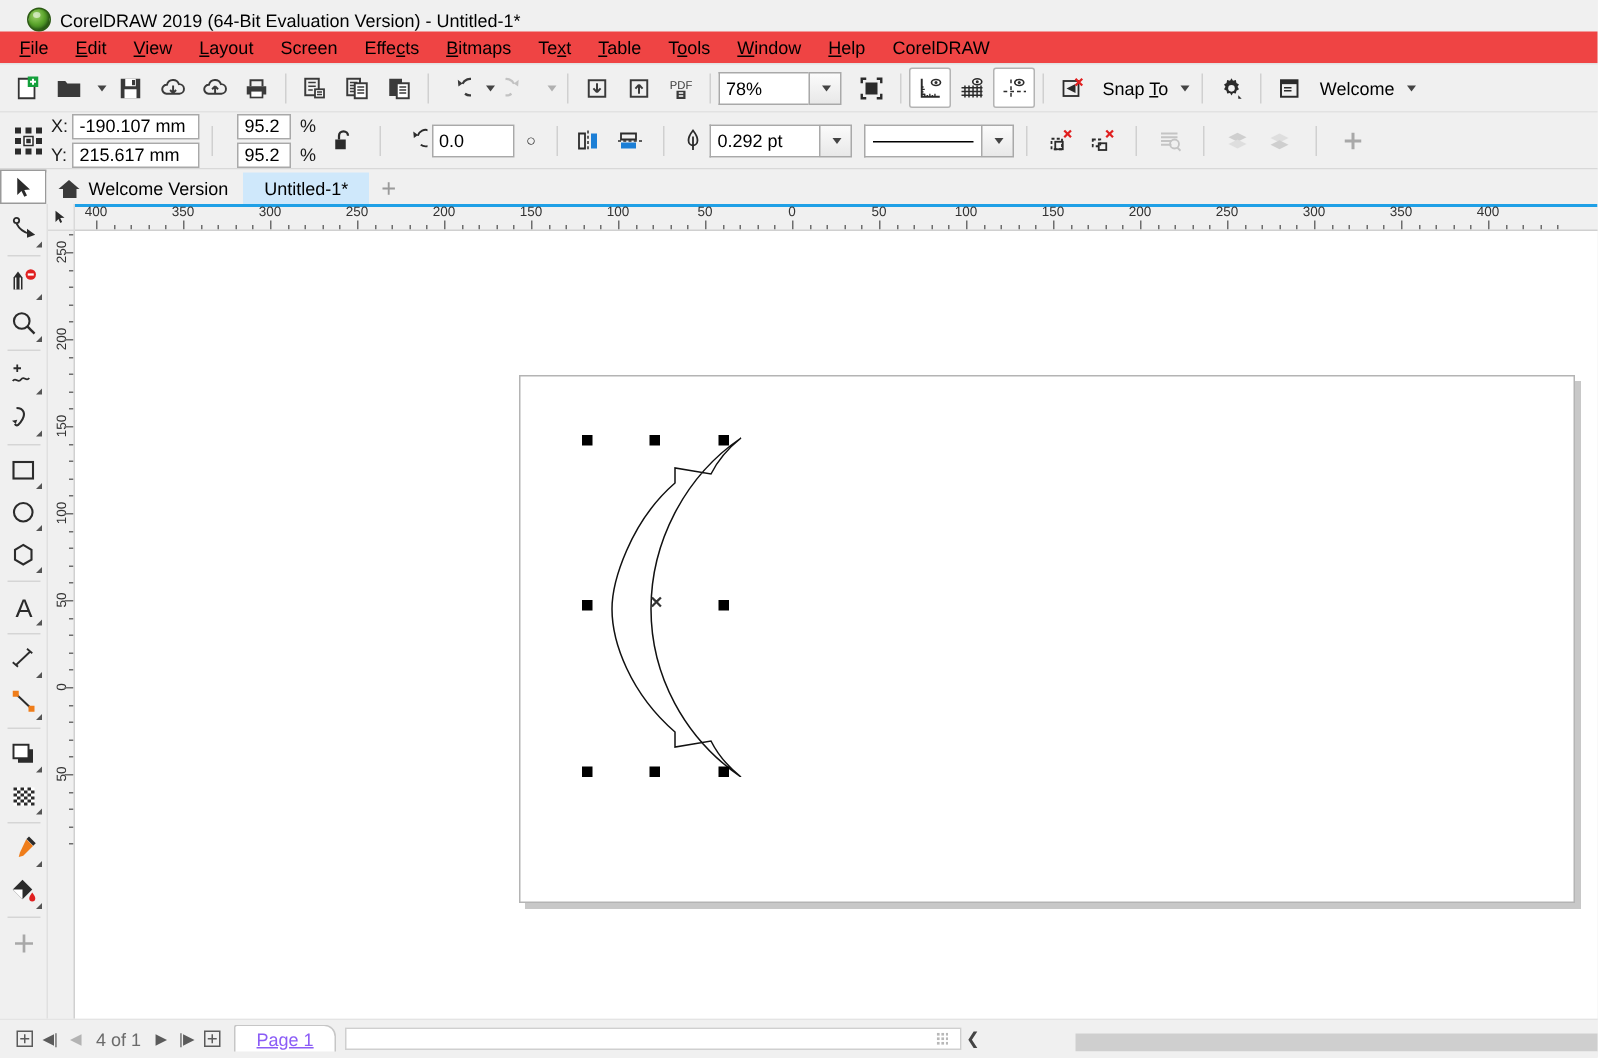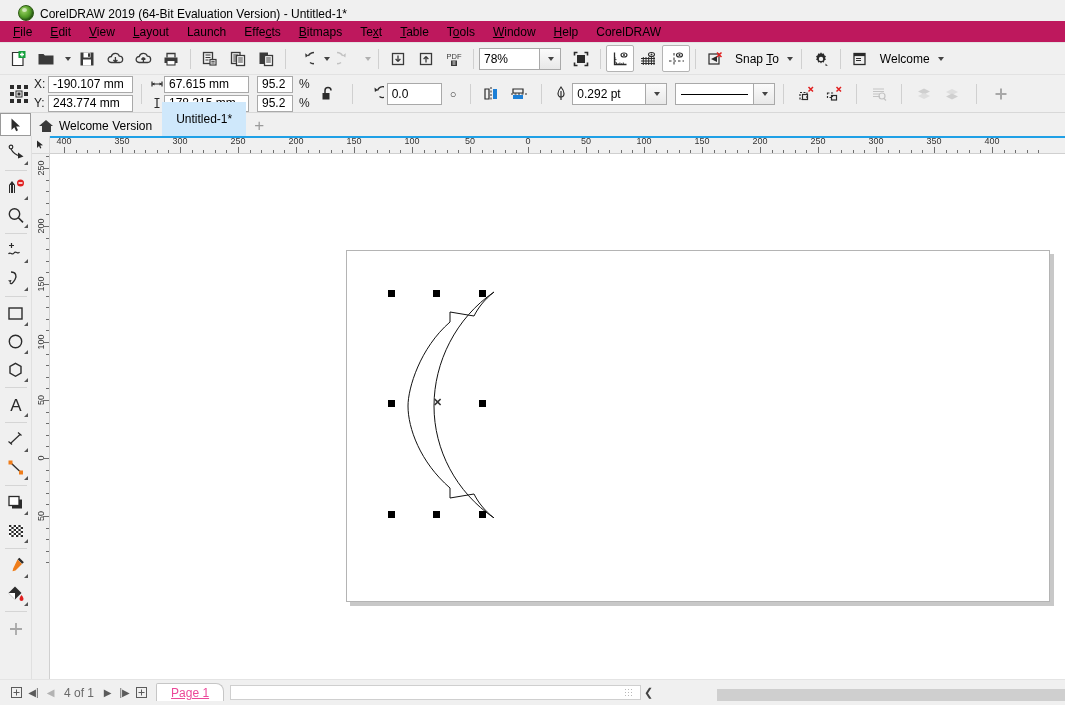--- a/index.html
+++ b/index.html
@@ -13,21 +13,21 @@
 
   
   .titlebar{height:21px;background:#f0f0f0;display:flex;align-items:flex-end;padding:0 6px;flex:0 0 auto;margin-left:12px;}
   .title-logo{width:14px;height:14px;border-radius:50%;margin-right:6px;
     background:radial-gradient(circle at 35% 32%, #9fd36a 0%, #59a32b 45%, #1f5c12 100%);
     border:1px solid #2c5a14;box-shadow:inset -1px -1px 2px rgba(0,0,0,.35);position:relative;}
   .title-logo:after{content:"";position:absolute;left:3px;top:2px;width:5px;height:4px;border-radius:50%;background:rgba(255,255,255,.55);}
   .title-text{font-size:12px;color:#000;white-space:nowrap;}
 
   
-  .menubar{height:21px;background:#be185d;display:flex;align-items:center;padding:0 4px;flex:0 0 auto;}
+  .menubar{height:21px;background:#ef4444;display:flex;align-items:center;padding:0 4px;flex:0 0 auto;}
   .menu-item{padding:3px 9px;font-size:12px;color:#000;white-space:nowrap;cursor:default;}
   .menu-item u{text-decoration:underline;}
 
   
   .toolbar{background:#f0f0f0;display:flex;align-items:center;flex:0 0 auto;padding:0 4px;}
   .tb-main{height:31px;border-top:1px solid #e2e2e2;}
   .tb-prop{height:37px;border-top:1px solid #e2e2e2;border-bottom:1px solid #d8d8d8;}
   .tbtn{width:26px;height:25px;display:flex;align-items:center;justify-content:center;border:1px solid transparent;border-radius:2px;}
   .tbtn.framed{border:1px solid #b4b4b4;background:#fff;}
   .tsep{width:1px;height:20px;background:#d0d0d0;margin:0 5px;}
@@ -41,21 +41,21 @@
   .combo .cbtn{width:22px;height:22px;border:1px solid #a9a9a9;background:linear-gradient(#fbfbfb,#e8e8e8);display:flex;align-items:center;justify-content:center;box-sizing:border-box;}
   .label-s{font-size:12px;color:#000;margin:0 4px 0 6px;}
   .xyblock{display:flex;flex-direction:column;gap:2px;}
   .xyrow{display:flex;align-items:center;height:17px;}
   .xyrow .lab{width:14px;font-size:12px;}
   .xyrow .tfield{height:17px;font-size:12px;}
 
   
   .tabstrip{height:23px;background:#f0f0f0;display:flex;align-items:flex-end;flex:0 0 auto;position:relative;}
   .tool-corner{width:31px;height:23px;display:flex;align-items:center;justify-content:center;background:#fff;border:1px solid #9a9a9a;box-sizing:border-box;}
-  .tab{height:21px;display:flex;align-items:center;padding:17px 14px;font-size:12px;color:#000;background:#f0f0f0;box-sizing:border-box;white-space:nowrap;}
+  .tab{height:21px;display:flex;align-items:center;padding:4px 14px;font-size:12px;color:#000;background:#f0f0f0;box-sizing:border-box;white-space:nowrap;}
   .tab.home{padding:0 10px 0 8px;}
   .tab.active{background:#cfe8fb;}
   .tab-plus{width:26px;height:21px;display:flex;align-items:center;justify-content:center;color:#9a9a9a;font-size:17px;}
   .home-icon{width:14px;height:12px;margin-right:6px;position:relative;flex:0 0 auto;}
   .home-icon:before{content:"";position:absolute;left:0;top:0;border-left:7px solid transparent;border-right:7px solid transparent;border-bottom:6px solid #3a3a3a;}
   .home-icon:after{content:"";position:absolute;left:2.5px;top:5px;width:9px;height:7px;background:#3a3a3a;}
 
   
   .body{flex:1 1 auto;display:flex;min-height:0;position:relative;}
 
@@ -84,21 +84,21 @@
 
   .handle{position:absolute;width:7px;height:7px;background:#000;}
   .xmark{position:absolute;font-size:11px;color:#333;line-height:1;}
 
   
   .statusbar{height:25px;background:#f0f0f0;display:flex;align-items:center;flex:0 0 auto;border-top:1px solid #e4e4e4;}
   .nav-grp{display:flex;align-items:center;padding-left:8px;}
   .navbtn{width:17px;height:17px;display:flex;align-items:center;justify-content:center;font-size:10px;color:#5b5b5b;}
   .navbtn.dim{color:#b3b3b3;}
   .navtxt{font-size:12px;color:#6a6a6a;padding:0 5px;}
-  .pagetab{height:19px;display:flex;align-items:center;padding:0 14px;background:#fff;border:1px solid #c6c6c6;border-bottom:none;font-size:12px;color:#ec4899;margin-left:6px;
+  .pagetab{height:19px;display:flex;align-items:center;padding:0 14px;background:#fff;border:1px solid #c6c6c6;border-bottom:none;font-size:12px;color:#8b5cf6;margin-left:6px;
     border-radius:2px 8px 0 0;text-decoration:underline;}
   .hscroll{flex:1 1 auto;height:15px;margin:0 0 0 6px;background:#fff;border:1px solid #cfcfcf;box-sizing:border-box;position:relative;}
   .hscroll .grip{position:absolute;right:8px;top:2px;width:8px;height:9px;
     background-image:radial-gradient(#b8b8b8 40%, transparent 41%);background-size:3px 3px;}
   .collapse{width:16px;height:19px;display:flex;align-items:center;justify-content:center;color:#444;font-size:11px;}
   .botgray{height:12px;background:#cfcfcf;}
   .botstrip{position:absolute;left:0;right:0;bottom:0;height:4px;background:#f0f0f0;}
 
   svg{display:block;}
 </style>
@@ -110,21 +110,21 @@
   <div class="titlebar">
     <div class="title-logo"></div>
     <div class="title-text">CorelDRAW 2019 (64-Bit Evaluation Version) - Untitled-1*</div>
   </div>
 
   <div class="menubar">
     <div class="menu-item"><u>F</u>ile</div>
     <div class="menu-item"><u>E</u>dit</div>
     <div class="menu-item"><u>V</u>iew</div>
     <div class="menu-item"><u>L</u>ayout</div>
-    <div class="menu-item">Launch</div>
+    <div class="menu-item">Screen</div>
     <div class="menu-item">Effe<u>c</u>ts</div>
     <div class="menu-item"><u>B</u>itmaps</div>
     <div class="menu-item">Te<u>x</u>t</div>
     <div class="menu-item"><u>T</u>able</div>
     <div class="menu-item">T<u>o</u>ols</div>
     <div class="menu-item"><u>W</u>indow</div>
     <div class="menu-item"><u>H</u>elp</div>
     <div class="menu-item">CorelDRAW</div>
   </div>
 
@@ -356,45 +356,26 @@
       </svg>
     </div>
 
     <div class="xyblock">
       <div class="xyrow">
         <div class="lab">X:</div>
         <div class="tfield" style="width:85px;">-190.107 mm</div>
       </div>
       <div class="xyrow">
         <div class="lab">Y:</div>
-        <div class="tfield" style="width:85px;">243.774 mm</div>
+        <div class="tfield" style="width:85px;">215.617 mm</div>
       </div>
     </div>
 
     <div class="tsep" style="margin:0 8px;"></div>
 
-    <div class="xyblock">
-      <div class="xyrow">
-        <div class="lab">
-          <svg width="14" height="10" viewBox="0 0 14 10">
-              <path d="M2 5h10M2 2.5v5M12 2.5v5" stroke="#2b2b2b" stroke-width="1.2"></path>
-              <path d="M2 5l2.5-1.6v3.2zM12 5l-2.5-1.6v3.2z" fill="#2b2b2b"></path>
-            </svg>
-        </div>
-        <div class="tfield" style="width:85px;">67.615 mm</div>
-      </div>
-      <div class="xyrow">
-        <div class="lab">
-          <svg width="14" height="12" viewBox="0 0 14 12">
-              <path d="M7 1.5v9M4.5 1.5h5M4.5 10.5h5" stroke="#2b2b2b" stroke-width="1.2"></path>
-            </svg>
-        </div>
-        <div class="tfield" style="width:85px;">178.215 mm</div>
-      </div>
-    </div>
 
     <div class="xyblock" style="margin-left:8px;">
       <div class="xyrow">
         <div class="tfield" style="width:36px;">95.2</div>
         <div class="lab" style="width:auto;margin-left:6px;">%</div>
       </div>
       <div class="xyrow">
         <div class="tfield" style="width:36px;">95.2</div>
         <div class="lab" style="width:auto;margin-left:6px;">%</div>
       </div>

